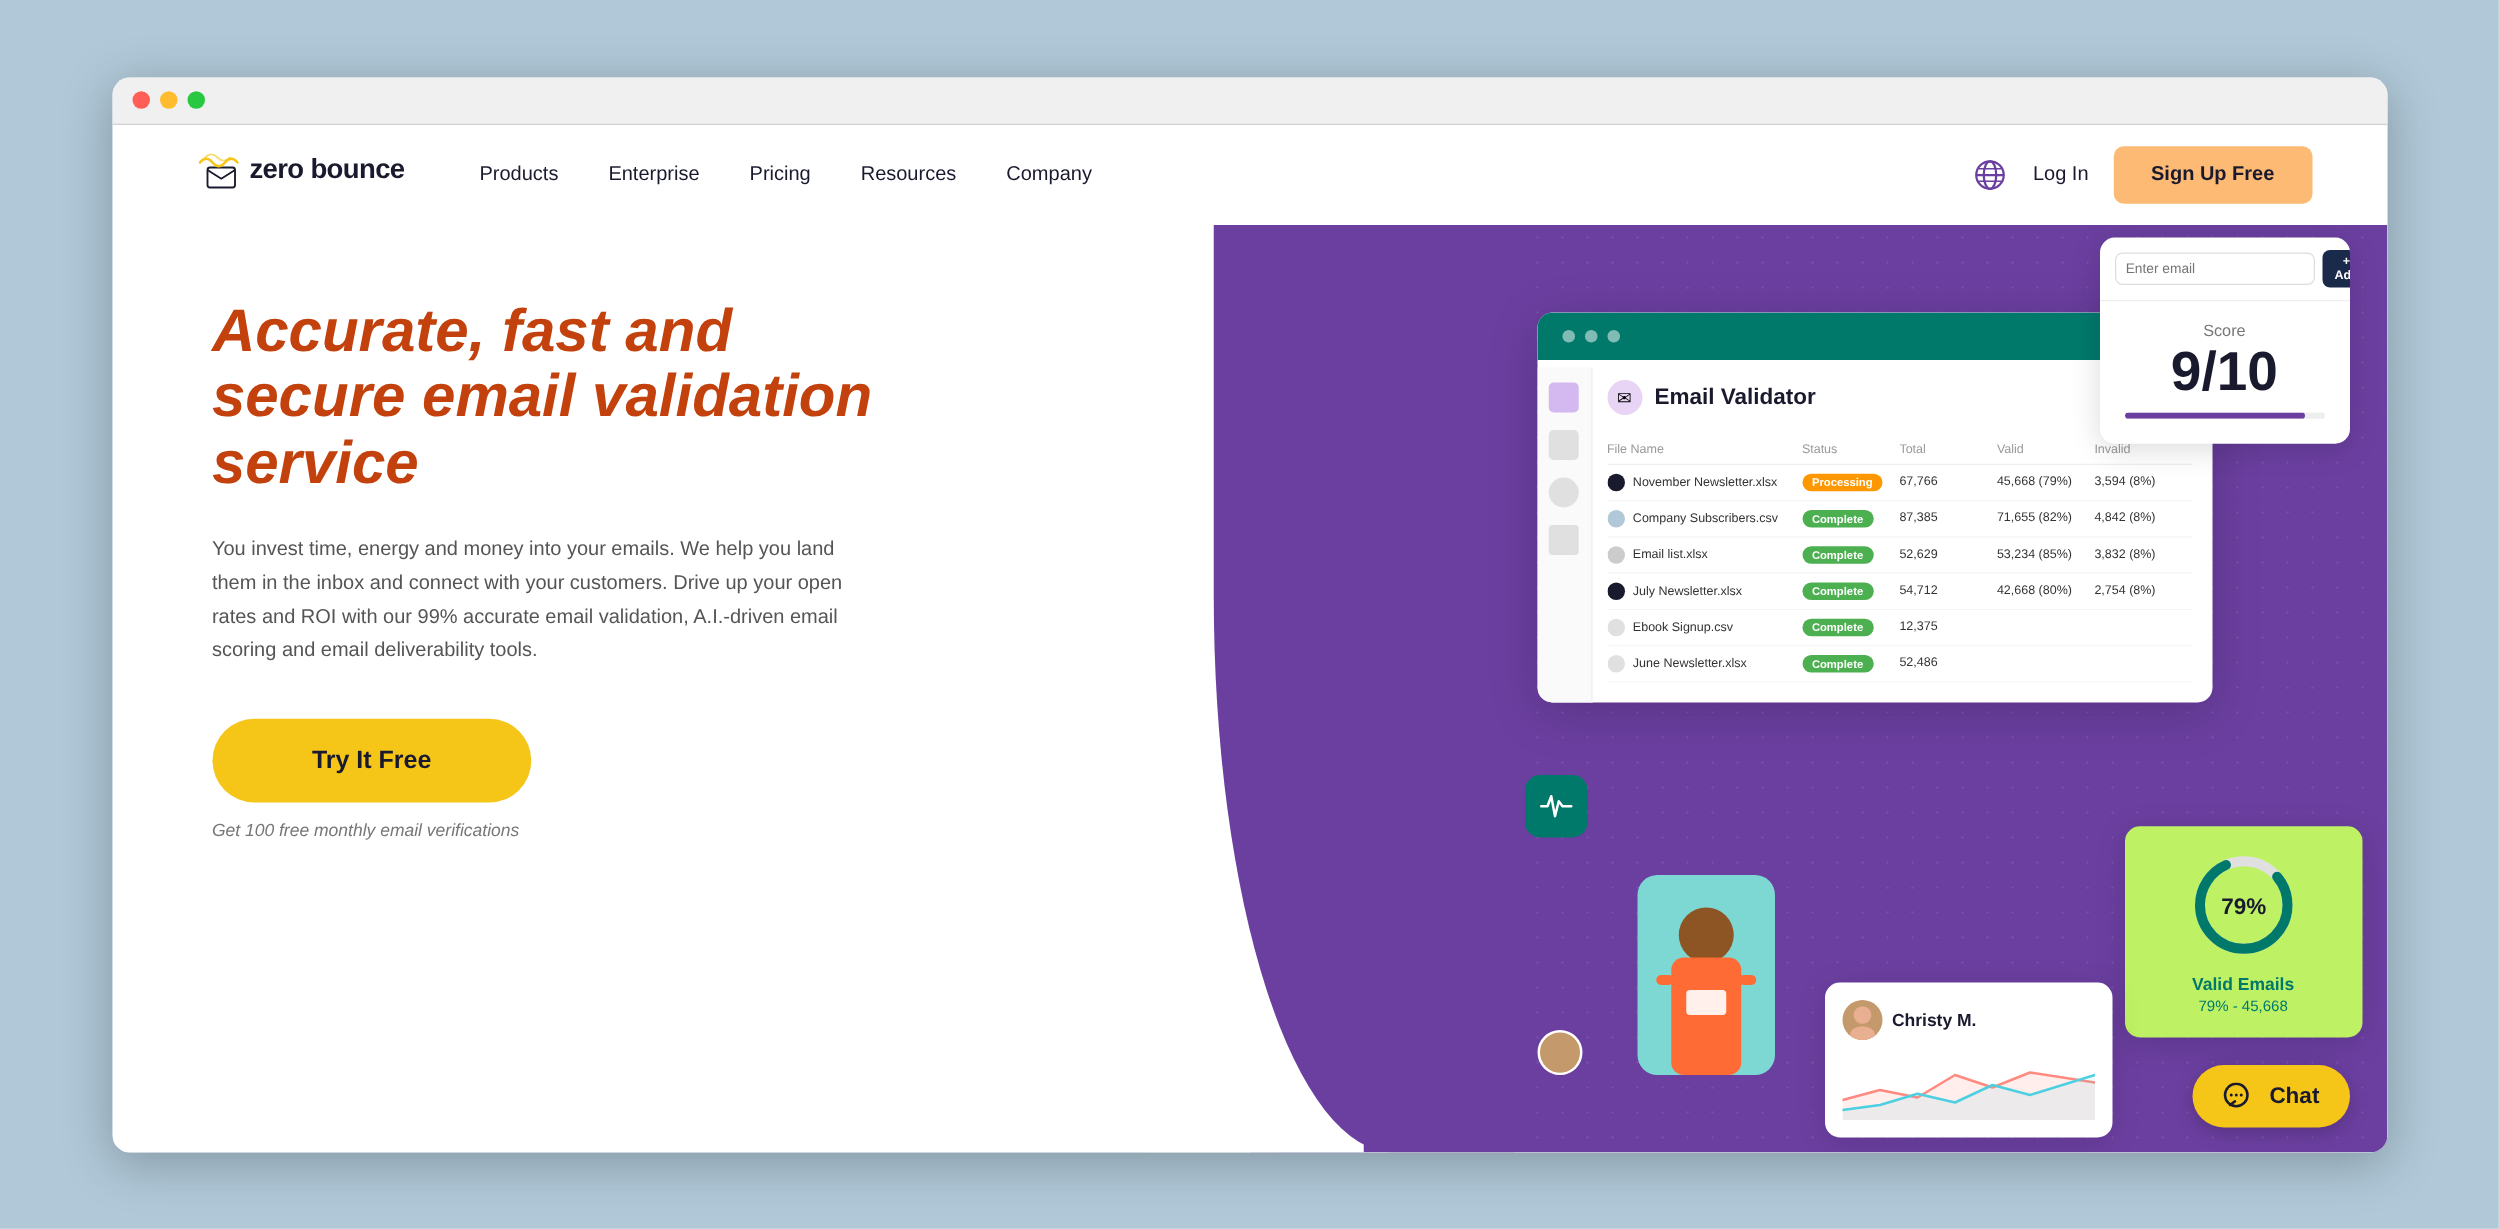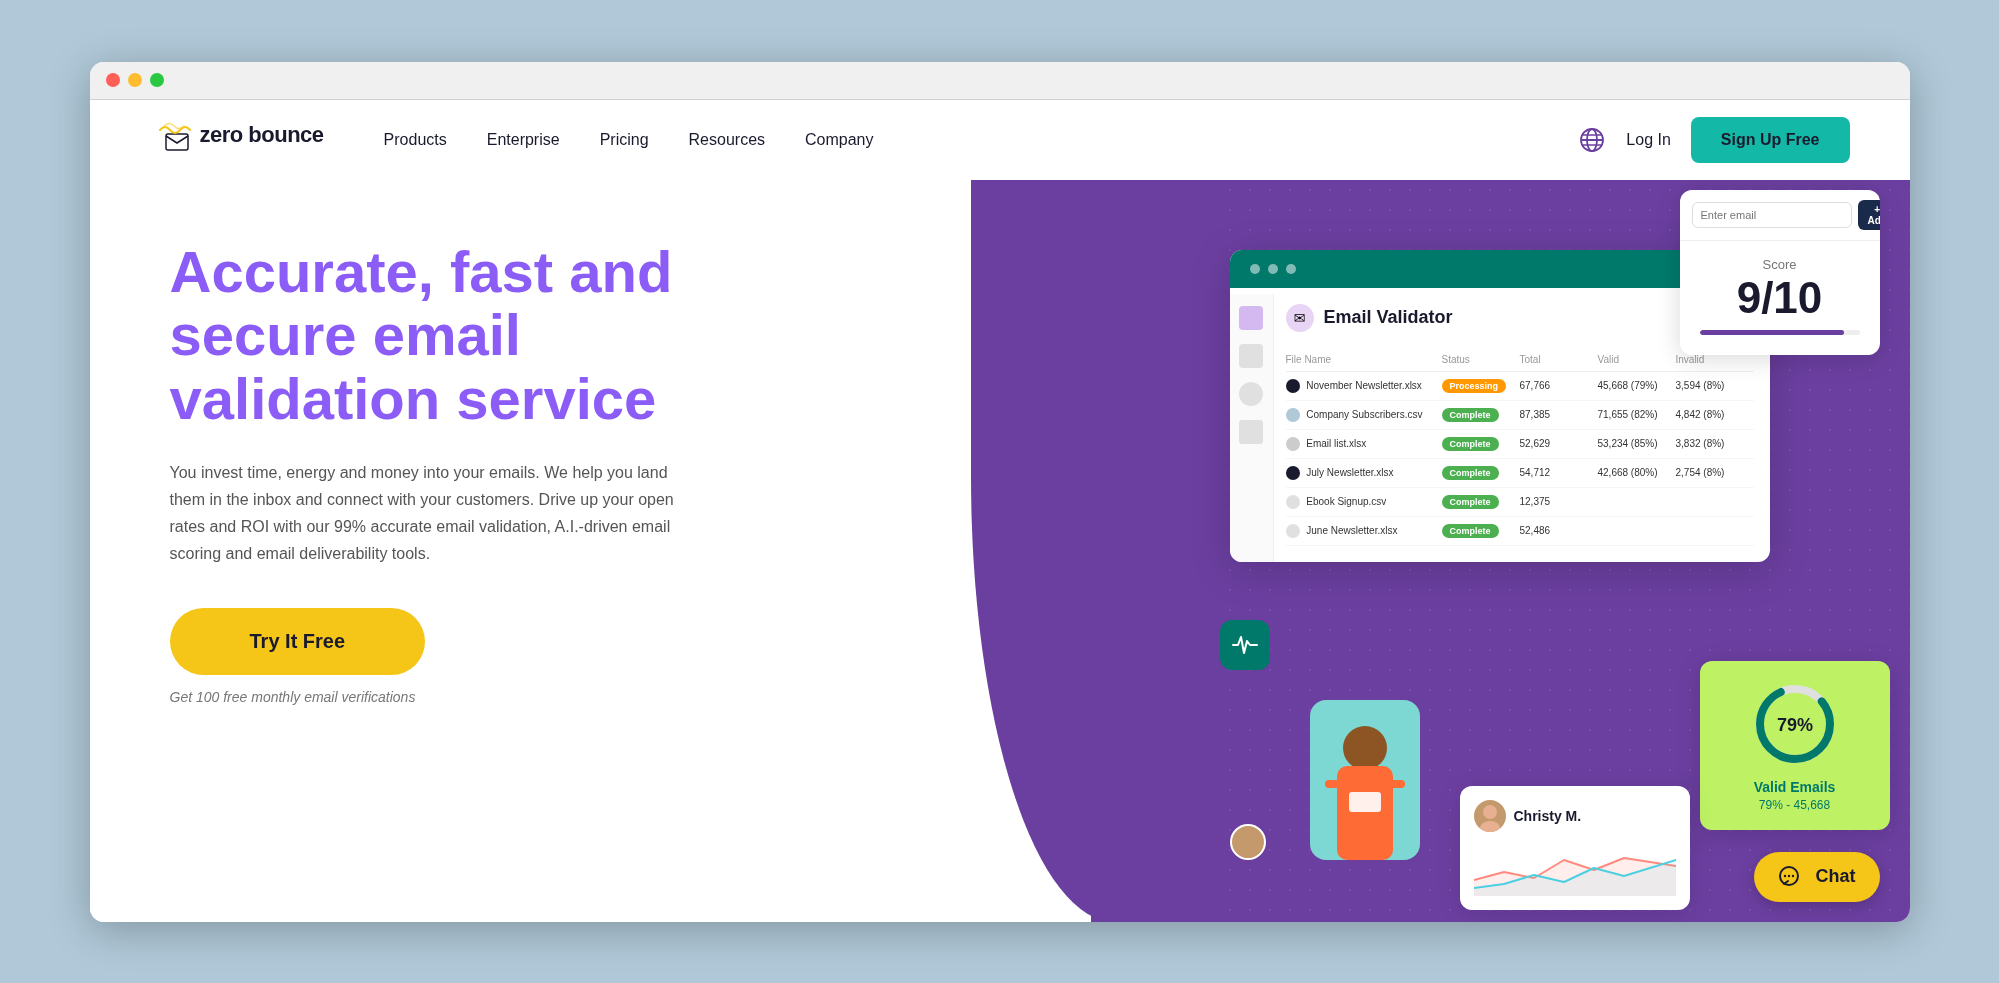--- a/index.html
+++ b/index.html
@@ -93,21 +93,21 @@
       color: #6b5ba6;
     }
     .login-link {
       font-size: 16px;
       font-weight: 500;
       color: #1a1a2e;
       cursor: pointer;
       text-decoration: none;
     }
     .signup-btn {
-      background: #14b8a6;
+      background: #fdba74;
       color: #1a1a2e;
       font-size: 16px;
       font-weight: 700;
       padding: 14px 30px;
       border-radius: 8px;
       border: none;
       cursor: pointer;
       white-space: nowrap;
     }
 
@@ -133,26 +133,27 @@
       top: 0;
       right: -120px;
       width: 240px;
       height: 100%;
       background: #6b3fa0;
       border-radius: 0 0 0 60%;
       z-index: -1;
     }
 
     .hero-title {
-      font-size: 58px;
+      font-size: 48px;
       font-weight: 900;
-      color: #8b5cf6;
+      color: #c2410c;
       line-height: 1.1;
       margin-bottom: 28px;
       max-width: 580px;
+      font-style: italic;
     }
     .hero-description {
       font-size: 16px;
       color: #555;
       line-height: 1.7;
       max-width: 520px;
       margin-bottom: 40px;
       margin-top: 10px;
     }
     .try-free-btn {

